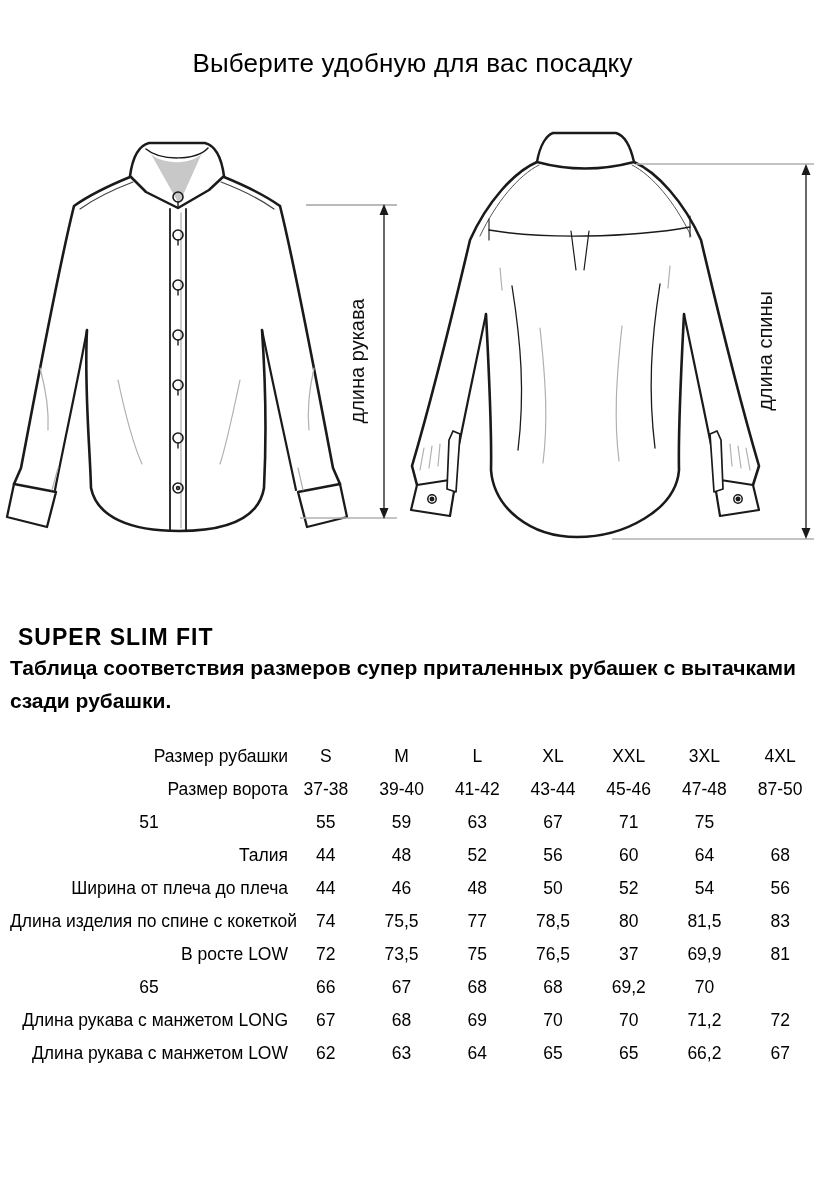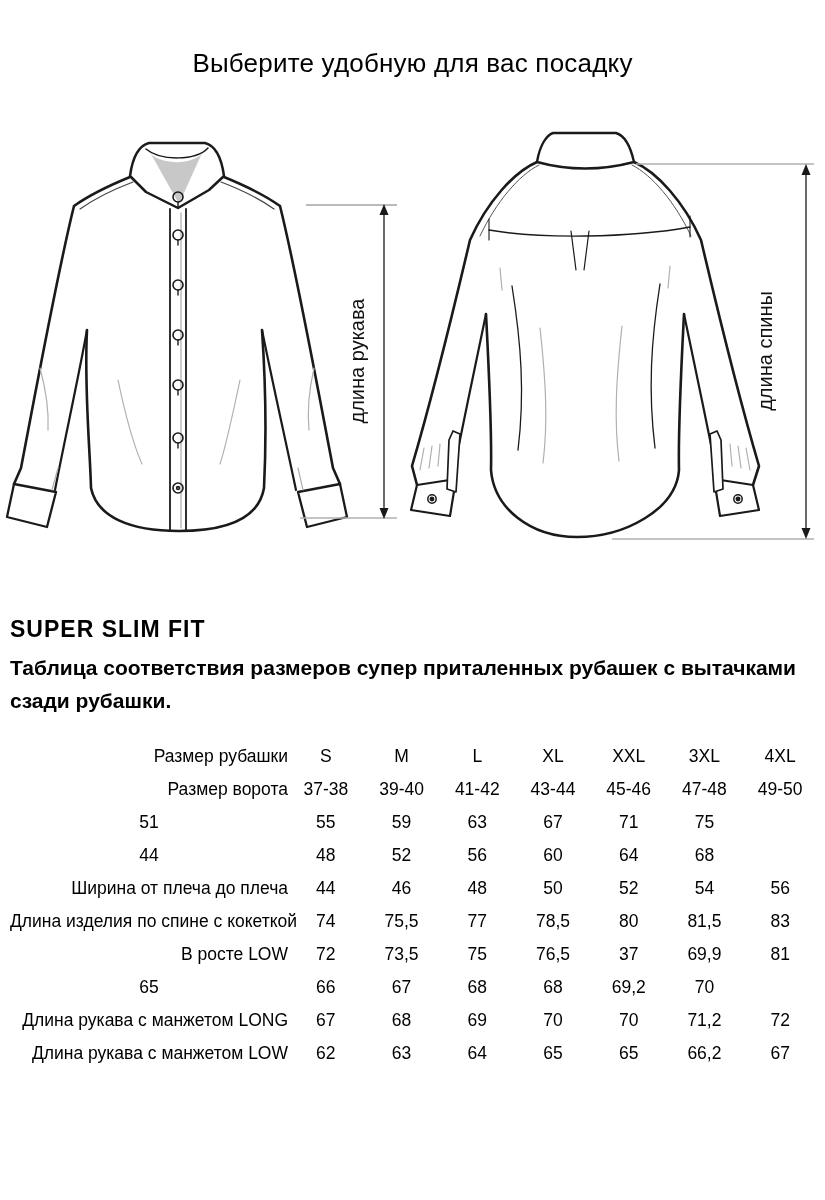--- a/index.html
+++ b/index.html
@@ -6,21 +6,21 @@
   body { width:825px; height:1200px; font-family:"Liberation Sans", sans-serif; color:#000; }
   .page { position:relative; width:825px; height:1200px; background:#fff; overflow:hidden; }
 
   .title { position:absolute; top:48px; left:0; width:825px; text-align:center;
            font-size:26px; font-weight:400; margin:0; letter-spacing:0.2px; }
 
   .figure { position:absolute; top:118px; left:0; width:825px; height:447px; }
   .figure svg { display:block; }
   svg text { font-family:"Liberation Sans", sans-serif; }
 
-  .fit-heading { position:absolute; top:616px; left:10px; margin:0;
+  .fit-heading { position:absolute; top:616px; left:10px; margin:8px;
                  font-size:23px; font-weight:700; letter-spacing:1px; }
   .fit-desc { position:absolute; top:651px; left:10px; width:798px; margin:0;
               font-size:21px; line-height:33px; font-weight:700; }
 
   .size-table { position:absolute; top:740px; left:10px; width:808px; }
   .trow { display:grid; grid-template-columns:278px repeat(7, 1fr); height:33px; align-items:center; }
   .tlabel { font-size:17.5px; white-space:nowrap; text-align:right; }
   .tcell  { font-size:17.5px; text-align:center; }
 </style>
 </head>
@@ -174,32 +174,33 @@
         <div class="tcell">4XL</div>
       </div>
       <div class="trow">
         <div class="tlabel">Размер ворота</div>
         <div class="tcell">37-38</div>
         <div class="tcell">39-40</div>
         <div class="tcell">41-42</div>
         <div class="tcell">43-44</div>
         <div class="tcell">45-46</div>
         <div class="tcell">47-48</div>
-        <div class="tcell">49-50</div>
+        <div class="tcell">87-50</div>
       </div>
       <div class="trow">
         <div class="tcell">51</div>
         <div class="tcell">55</div>
         <div class="tcell">59</div>
         <div class="tcell">63</div>
         <div class="tcell">67</div>
         <div class="tcell">71</div>
         <div class="tcell">75</div>
       </div>
       <div class="trow">
+        <div class="tlabel">Талия</div>
         <div class="tcell">44</div>
         <div class="tcell">48</div>
         <div class="tcell">52</div>
         <div class="tcell">56</div>
         <div class="tcell">60</div>
         <div class="tcell">64</div>
         <div class="tcell">68</div>
       </div>
       <div class="trow">
         <div class="tlabel">Ширина от плеча до плеча</div>

